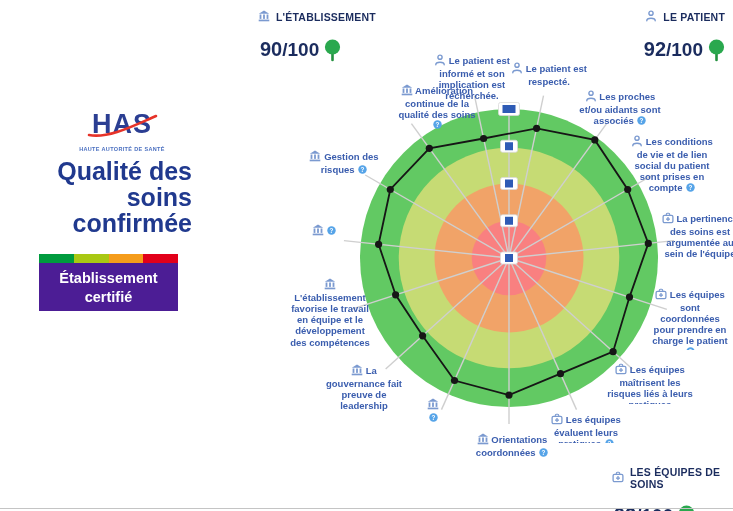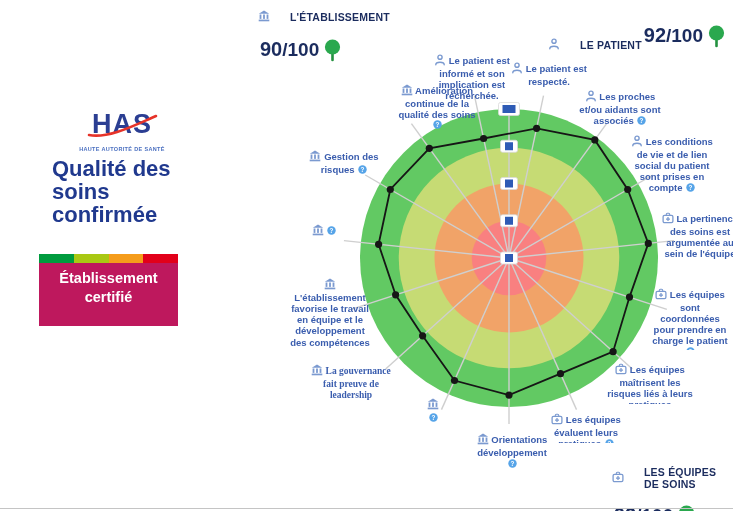--- a/index.html
+++ b/index.html
@@ -2,35 +2,35 @@
 <html><head>
 <meta charset="utf-8">
 <style>
   html,body{margin:0;padding:0;background:#fff;}
   #stage{position:relative;width:733px;height:511px;background:#fff;overflow:hidden;
          font-family:"Liberation Sans",sans-serif;}
   
   .has-logo{position:absolute;left:82px;top:106px;width:80px;height:40px;}
   .has-sub{position:absolute;left:57px;top:146px;width:130px;text-align:center;
            font-size:5.5px;letter-spacing:0.35px;color:#4a6fc0;font-weight:700;}
-  .cert-title{position:absolute;left:52px;top:158px;width:140px;text-align:left;
-              font-size:22px;font-weight:800;color:#20398e;line-height:1.04;}
-  .badge{position:absolute;left:39px;top:254px;width:139px;height:72px;background:#be185d;}
+  .cert-title{position:absolute;left:52px;top:158px;width:140px;text-align:right;
+              font-size:25px;font-weight:800;color:#20398e;line-height:1.04;}
+  .badge{position:absolute;left:39px;top:254px;width:139px;height:57px;background:#4c1d95;}
   .badge-bar{display:flex;height:9px;width:100%;}
   .badge-bar span{flex:1;}
   .badge-text{color:#fff;font-weight:700;font-size:14.5px;text-align:center;
               padding-top:6px;line-height:1.3;}
   
   .score-block{position:absolute;color:#1b2c5e;}
-  .score-head{display:flex;align-items:center;gap:20px;font-size:10.5px;font-weight:800;letter-spacing:0.2px;}
+  .score-head{display:flex;align-items:center;gap:6px;font-size:10.5px;font-weight:800;letter-spacing:0.2px;}
   .score-val{display:flex;align-items:baseline;margin-top:14px;margin-left:2px;font-weight:800;}
   .score-val .v{font-size:20px;}
   .score-val .denom{font-size:19px;}
   .score-val .tree{margin-left:5px;align-self:flex-start;margin-top:1px;}
-  .score-right{display:flex;flex-direction:row;align-items:flex-end;justify-content:center;}
+  .score-right{display:flex;flex-direction:column;align-items:flex-end;justify-content:center;}
   
   #radar-svg{position:absolute;left:339px;top:88px;}
   .axis-label{position:absolute;transform:translateX(-50%);text-align:center;
               color:#3a5dae;font-weight:700;font-size:9.5px;line-height:1.17;}
   .axis-label .li{display:inline-block;vertical-align:-2px;}
   .axis-label .li.block{display:block;margin:0 auto 0;}
   .axis-label .q{vertical-align:-1px;margin-left:1px;}
   .axis-label .q.block{display:block;margin:0 auto;}
   .clip{overflow:hidden;}
   .bottom-line{position:absolute;left:0;top:508px;width:733px;height:1px;background:#c4c4c4;}
@@ -240,40 +240,40 @@
         </svg></span>
   </div>
   <div class="axis-label" style="left:512px;top:433px;width:82px;">
     <span class="li"><svg width="12" height="12" viewBox="0 0 12 12">
           <path d="M6 0.6 L11.2 3.7 H0.8 Z" fill="#7b9ad0"></path>
           <rect x="1.6" y="4.5" width="1.8" height="4.4" fill="#7b9ad0"></rect>
           <rect x="5.1" y="4.5" width="1.8" height="4.4" fill="#7b9ad0"></rect>
           <rect x="8.6" y="4.5" width="1.8" height="4.4" fill="#7b9ad0"></rect>
           <rect x="0.7" y="9.6" width="10.6" height="1.7" fill="#7b9ad0"></rect>
         </svg></span>
-    <span>Orientations développement</span>
+    <span>Orientations coordonnées</span>
     <span class="li q"><svg width="9" height="9" viewBox="0 0 10 10">
           <circle cx="5" cy="5" r="4.7" fill="#56a4e8"></circle>
           <text x="5" y="7.5" font-size="7" font-weight="bold" fill="#ffffff" text-anchor="middle" font-family="Liberation Sans, sans-serif">?</text>
         </svg></span>
   </div>
   <div class="axis-label" style="left:433px;top:398px;width:76px;">
     <span class="li block"><svg width="12" height="12" viewBox="0 0 12 12">
           <path d="M6 0.6 L11.2 3.7 H0.8 Z" fill="#7b9ad0"></path>
           <rect x="1.6" y="4.5" width="1.8" height="4.4" fill="#7b9ad0"></rect>
           <rect x="5.1" y="4.5" width="1.8" height="4.4" fill="#7b9ad0"></rect>
           <rect x="8.6" y="4.5" width="1.8" height="4.4" fill="#7b9ad0"></rect>
           <rect x="0.7" y="9.6" width="10.6" height="1.7" fill="#7b9ad0"></rect>
         </svg></span>
     <span class="li q"><svg width="9" height="9" viewBox="0 0 10 10">
           <circle cx="5" cy="5" r="4.7" fill="#56a4e8"></circle>
           <text x="5" y="7.5" font-size="7" font-weight="bold" fill="#ffffff" text-anchor="middle" font-family="Liberation Sans, sans-serif">?</text>
         </svg></span>
   </div>
-  <div class="axis-label" style="left:351px;top:364px;width:84px;font-family:Liberation Serif, serif;">
+  <div class="axis-label" style="left:364px;top:364px;width:84px;">
     <span class="li"><svg width="12" height="12" viewBox="0 0 12 12">
           <path d="M6 0.6 L11.2 3.7 H0.8 Z" fill="#7b9ad0"></path>
           <rect x="1.6" y="4.5" width="1.8" height="4.4" fill="#7b9ad0"></rect>
           <rect x="5.1" y="4.5" width="1.8" height="4.4" fill="#7b9ad0"></rect>
           <rect x="8.6" y="4.5" width="1.8" height="4.4" fill="#7b9ad0"></rect>
           <rect x="0.7" y="9.6" width="10.6" height="1.7" fill="#7b9ad0"></rect>
         </svg></span>
     <span>La gouvernance fait preuve de leadership</span>
   </div>
   <div class="axis-label" style="left:330px;top:278px;width:82px;">

